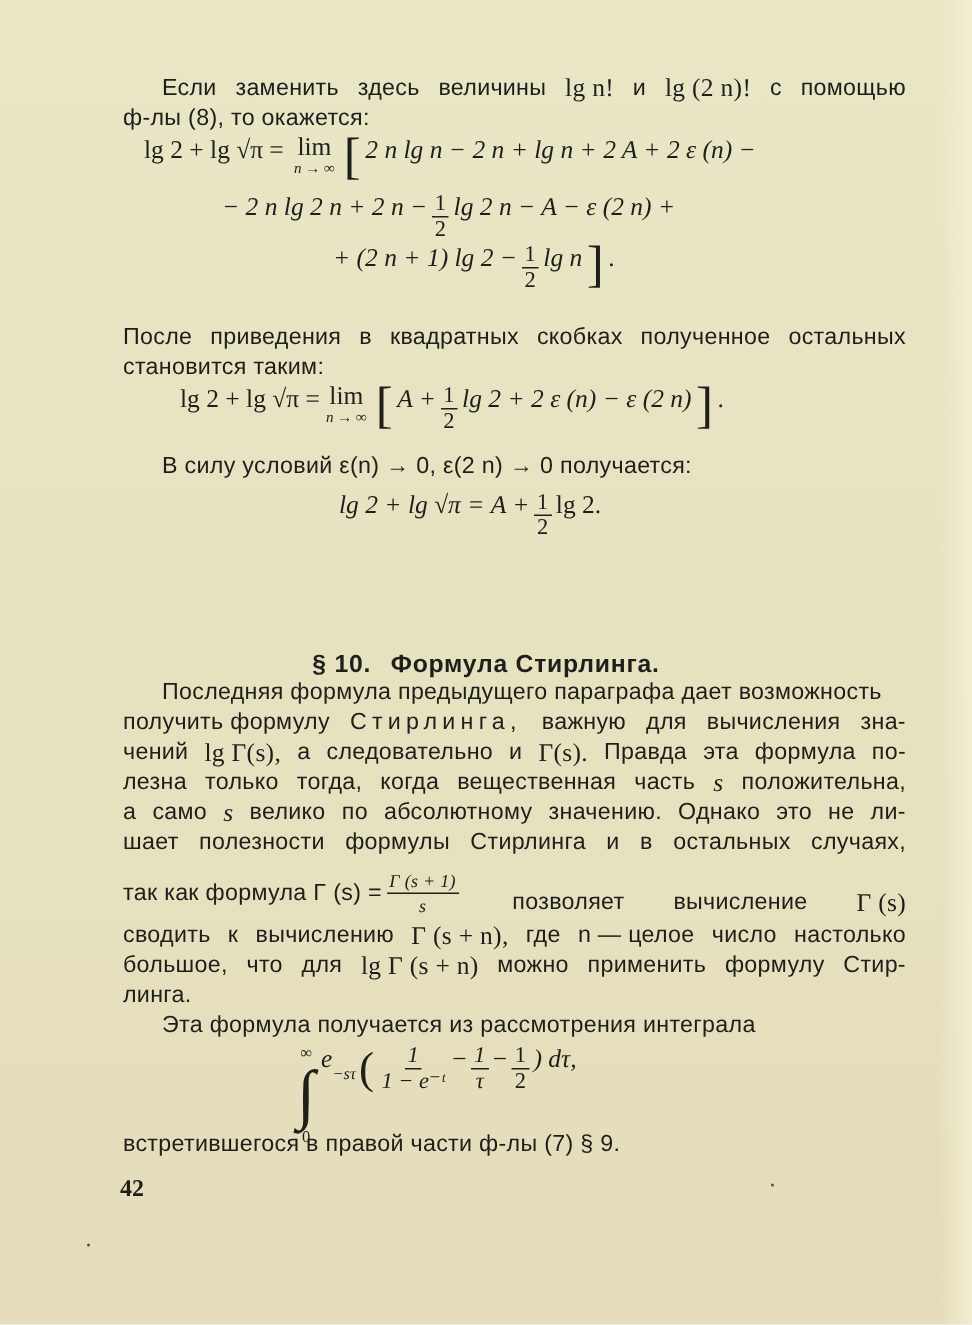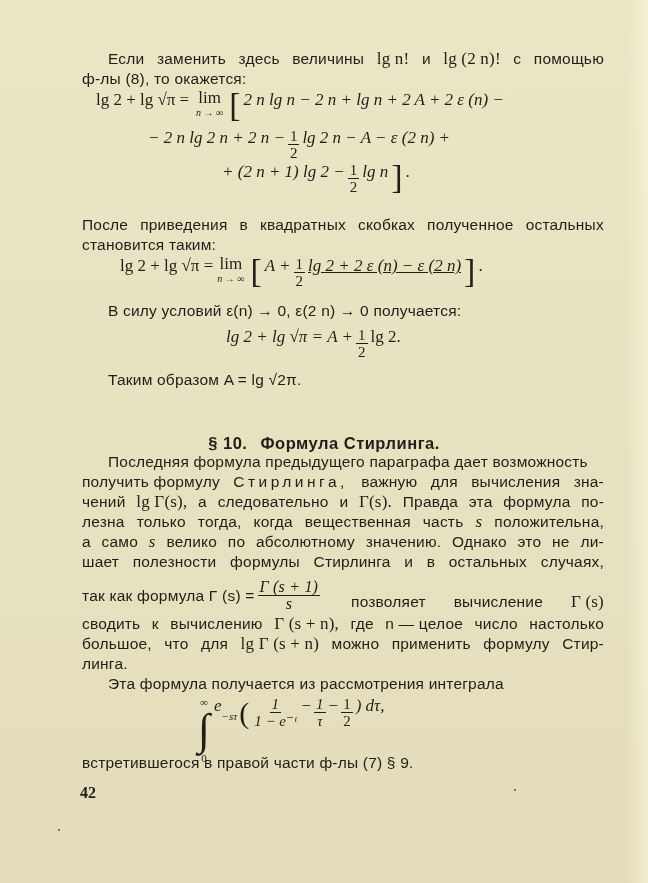--- a/index.html
+++ b/index.html
@@ -99,37 +99,36 @@
     <span class="lim" style="margin-left:4px;">
       <span>lim</span>
       <span class="sub">n → ∞</span>
     </span>
     <span class="bracket">[</span>
     <span style="font-style:italic;">A +</span>
     <span class="frac">
       <span class="num">1</span>
       <span class="den">2</span>
     </span>
-    <span style="font-style:italic;text-decoration:underline;">lg 2 + 2 ε (n) − ε (2 n)</span>
+    <span style="font-style:italic;">lg 2 + 2 ε (n) − ε (2 n)</span>
     <span class="bracket">]</span>
     <span>.</span>
   </div>
 
   <div class="line" style="left:108px; top:301px;">В силу условий ε(n) → 0, ε(2 n) → 0 получается:</div>
 
   <div class="eq" style="left:226px; top:327px;">
     <span style="font-style:italic;">lg 2 + lg √π = A +</span>
     <span class="frac">
       <span class="num">1</span>
       <span class="den">2</span>
     </span>
     <span>lg 2.</span>
   </div>
 
-  <div class="line" style="left:108px; top:370px;">Таким образом A = lg √2π.</div>
 
   <div class="heading" style="top:418px;margin-top:16px;">
     <span>§ 10.</span>
     <span style="margin-left:8px;">Формула Стирлинга.</span>
   </div>
 
   <div class="line" style="left:108px; right:44px; top:452px; text-align:justify;">Последняя формула предыдущего параграфа дает возможность</div>
   <div class="line just" style="left:82px; right:44px; top:472px;text-align:center;">
     <span>получить формулу</span>
     <span class="spaced">Стирлинга,</span>
@@ -179,21 +178,21 @@
     <span>формулы</span>
     <span>Стирлинга</span>
     <span>и</span>
     <span>в</span>
     <span>остальных</span>
     <span>случаях,</span>
   </div>
   <div class="line" style="left:82px; right:44px; top:570px; height:42px; display:flex; align-items:flex-end; justify-content:space-between;">
     <span style="display:flex; align-items:center;">
       <span>так как формула Γ (s) =</span>
-      <span class="frac" style="font-style:italic; font-family:'Liberation Serif',serif; font-size:16px;">
+      <span class="frac" style="font-style:italic; font-family:'Liberation Serif',serif; font-size:12px;">
         <span class="num">Γ (s + 1)</span>
         <span class="den">s</span>
       </span>
     </span>
     <span>позволяет</span>
     <span>вычисление</span>
     <span class="math">Γ (s)</span>
   </div>
   <div class="line just" style="left:82px; right:44px; top:614px;">
     <span>сводить</span>

